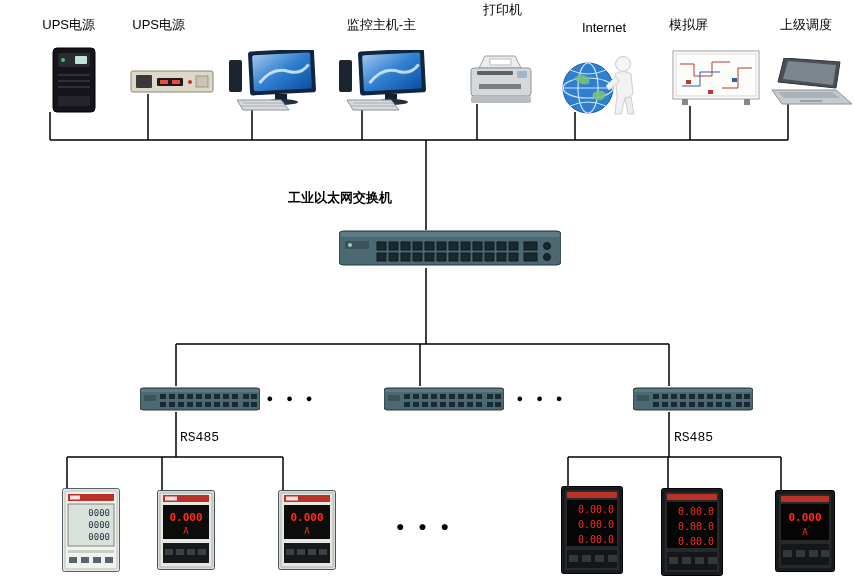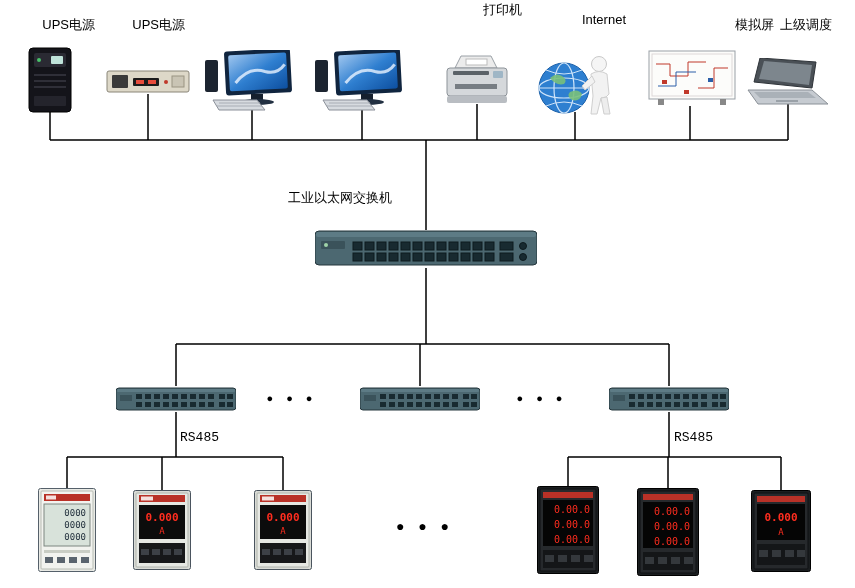--- a/index.html
+++ b/index.html
@@ -5,22 +5,22 @@
   html,body{margin:0;padding:0;background:#fff;}
   #canvas{
     position:relative;width:855px;height:588px;background:#ffffff;
     font-family:"Liberation Sans",sans-serif;overflow:hidden;
   }
   .lines{position:absolute;left:0;top:0;}
   .lbl{
     position:absolute;font-size:13px;color:#000;text-align:right;
     font-family:"Liberation Sans",sans-serif;white-space:nowrap;
   }
-  .dev{position:absolute;}
-  .swlabel{position:absolute;font-size:13px;color:#000;white-space:nowrap;}
+  .dev{position:absolute;margin-left:24px;}
+  .swlabel{position:absolute;font-size:13px;color:#000;white-space:nowrap;font-weight:bold;}
   .rs{
     position:absolute;font-size:13px;color:#000;
     font-family:Liberation Mono, monospace;white-space:nowrap;
   }
   .dots{
     position:absolute;font-size:11px;letter-spacing:5px;color:#000;
     text-align:center;width:60px;
   }
   .dots.big{font-size:14px;}
   svg text{font-family:"DejaVu Sans Mono",monospace;}
@@ -36,23 +36,24 @@
              M426 140 V230
              M426 268 V344
              M176 344 H669
              M176 344 V386 M420 344 V386 M669 344 V386
              M176 412 V457 M67 457 H283 M67 457 V490 M162 457 V490 M283 457 V490
              M669 412 V457 M568 457 H781 M568 457 V488 M668 457 V488 M781 457 V490" stroke="#000" stroke-width="1.5" fill="none"></path>
   </svg>
 
   <div class="lbl" style="left:5px;top:16px;width:90px">UPS电源</div>
   <div class="lbl" style="left:95px;top:16px;width:90px">UPS电源</div>
+  <div class="lbl" style="left:296px;top:16px;width:120px">监控主机-主</div>
   <div class="lbl" style="left:432px;top:1px;width:90px">打印机</div>
-  <div class="lbl" style="left:536px;top:12px;width:90px">Internet</div>
-  <div class="lbl" style="left:684px;top:16px;width:90px">模拟屏</div>
+  <div class="lbl" style="left:536px;top:20px;width:90px">Internet</div>
+  <div class="lbl" style="left:618px;top:16px;width:90px">模拟屏</div>
   <div class="lbl" style="left:742px;top:16px;width:90px">上级调度</div>
 
   <div class="dev" style="left:27px;top:46px">
     <svg width="46" height="68" viewBox="0 0 46 68">
       <rect x="2" y="2" width="42" height="64" rx="4" fill="#14141a" stroke="#000"></rect>
       <rect x="7" y="7" width="32" height="14" rx="2" fill="#2a2a33"></rect>
       <rect x="24" y="10" width="12" height="8" rx="1" fill="#bfe3d9"></rect>
       <circle cx="12" cy="14" r="2" fill="#49c26b"></circle>
       <rect x="7" y="28" width="32" height="2" fill="#2f2f38"></rect>
       <rect x="7" y="34" width="32" height="2" fill="#2f2f38"></rect>

